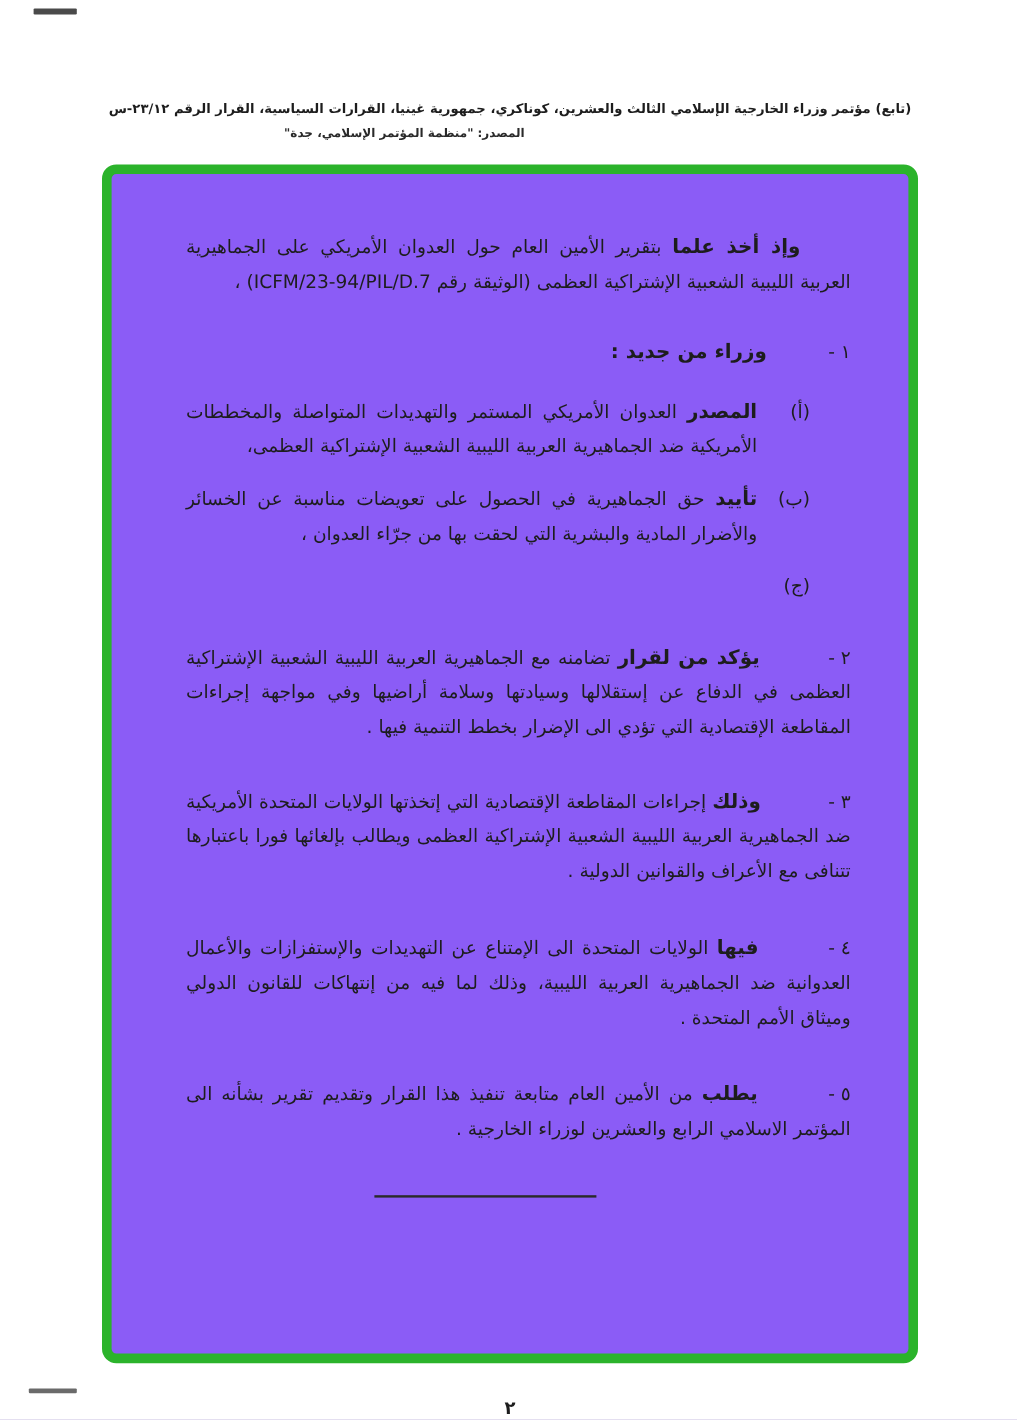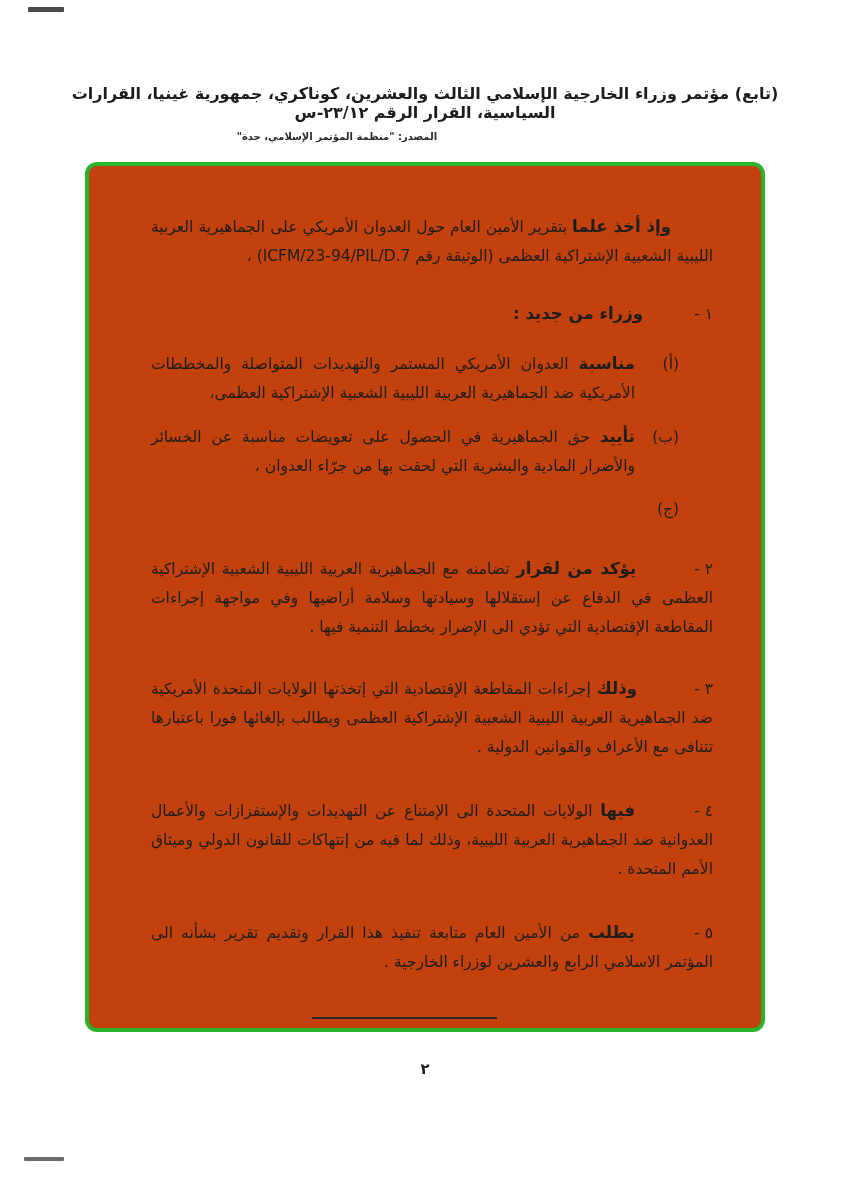--- a/index.html
+++ b/index.html
@@ -16,44 +16,44 @@
   
   .mark { position: absolute; background: #4a4a4a; border-radius: 1px; }
   .mark-top { left: 28px; top: 7px; width: 36px; height: 5px; }
   .mark-bottom { left: 24px; top: 1157px; width: 40px; height: 4px; background:#6a6a6a; }
 
   
   .header { margin-top: 84px; }
   .header-line1 {
     direction: rtl;
     text-align: center;
-    font-size: 16px;
+    font-size: 11px;
     font-weight: bold;
     letter-spacing: 0.1px;
     padding: 0 40px;
   }
   .header-line2 {
     direction: rtl;
     font-size: 10px;
     font-weight: bold;
     width: fit-content;
     margin: 9px auto 0 auto;
     transform: translateX(-88px);
     color: #2a2a2a;
   }
 
   
   .green-box {
     box-sizing: border-box;
     width: 680px;
-    height: 870px;
+    height: 999px;
     margin: 20px 0 0 85px;
-    border: 4px solid #3b82f6;
+    border: 8px solid #3b82f6;
     border-radius: 12px;
-    background: #c2410c;
+    background: #8b5cf6;
   }
   .content {
     direction: rtl;
     text-align: justify;
     padding: 46px 48px 0 62px;
     font-size: 15.5px;
     line-height: 29px;
   }
   .lead { font-weight: bold; font-size: 1.07em; }
   .opening { margin: 0; text-indent: 42px; }
@@ -109,21 +109,21 @@
       </p>
 
       <div class="item-head">
         <span class="marker">١ -</span>
         <span class="lead">وزراء من جديد :</span>
       </div>
 
       <div class="subitem sub-a">
         <span class="letter">(أ)</span>
         <p class="stext">
-          <span class="lead">مناسبة</span>
+          <span class="lead">المصدر</span>
           <span>العدوان الأمريكي المستمر والتهديدات المتواصلة والمخططات الأمريكية ضد الجماهيرية العربية الليبية الشعبية الإشتراكية العظمى،</span>
         </p>
       </div>
 
       <div class="subitem sub-b">
         <span class="letter">(ب)</span>
         <p class="stext">
           <span class="lead">تأييد</span>
           <span>حق الجماهيرية في الحصول على تعويضات مناسبة عن الخسائر والأضرار المادية والبشرية التي لحقت بها من جرّاء العدوان ،</span>
         </p>

